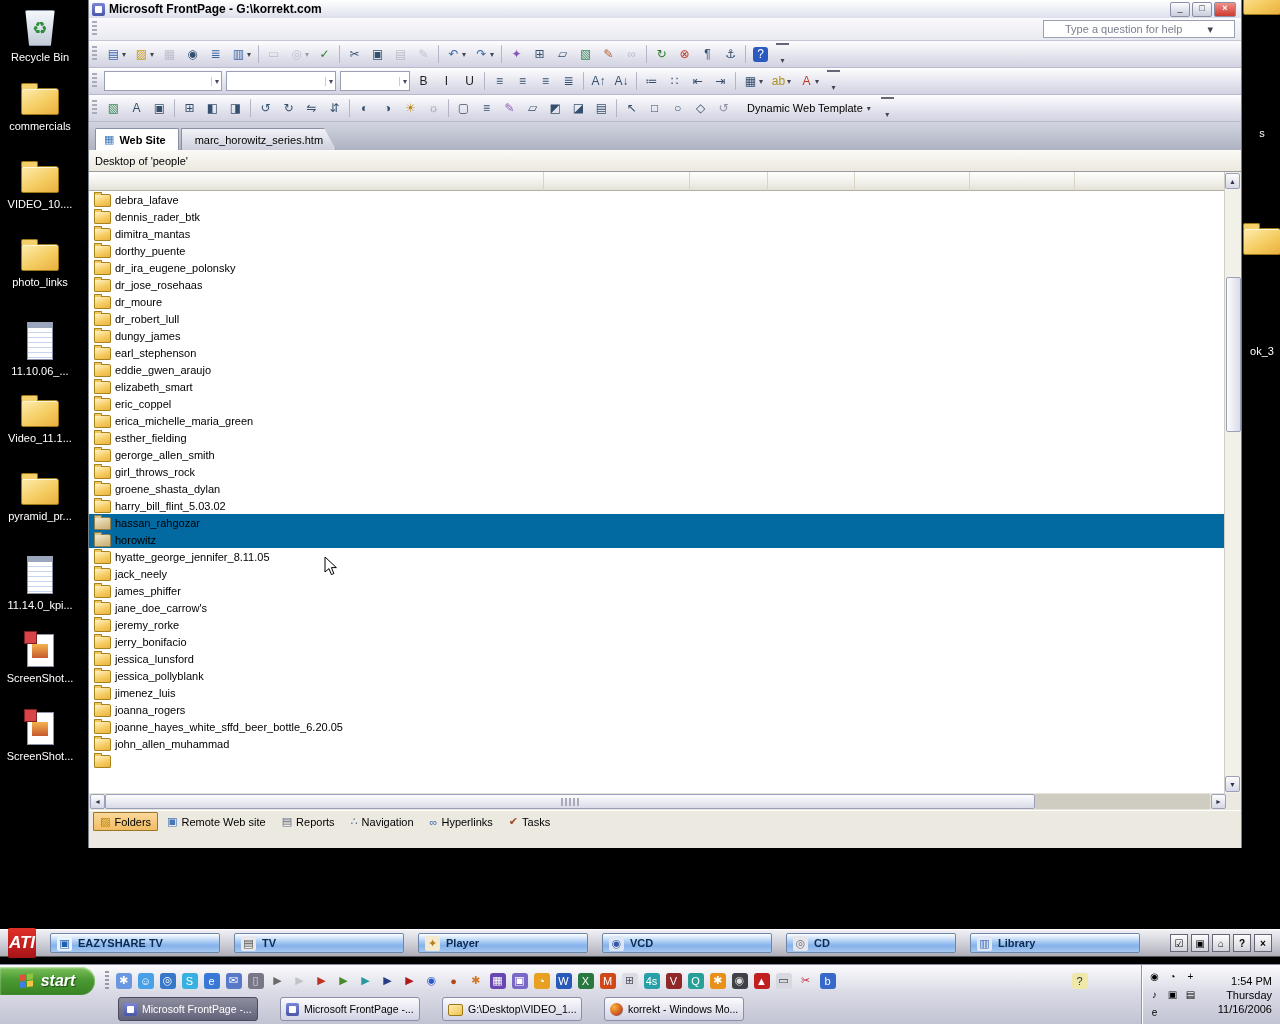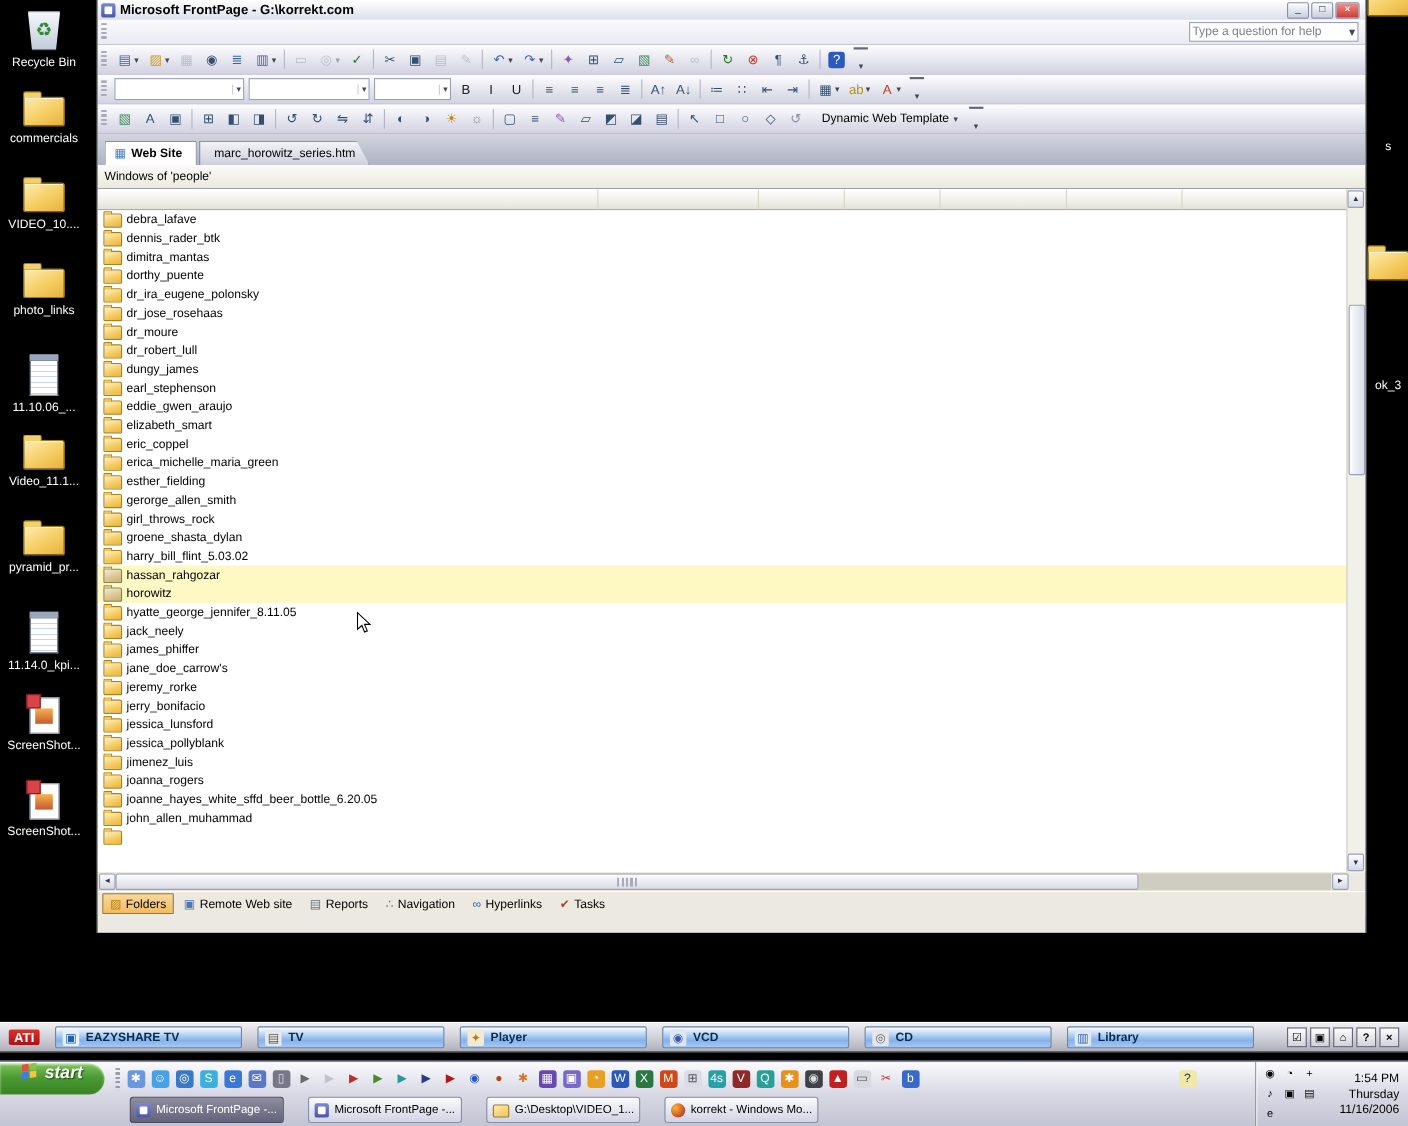--- a/index.html
+++ b/index.html
@@ -28,21 +28,21 @@
   .tbar{height:18px;background:linear-gradient(#ffffff,#dde0ec);display:flex;align-items:center;padding:0 3px;flex:none}
   .fp-ico{width:13px;height:13px;background:linear-gradient(#7a86d8,#4a56a8);border-radius:2px;margin-right:4px;position:relative;flex:none}
   .fp-ico::after{content:"";position:absolute;left:3px;top:3px;width:7px;height:7px;background:#fff;border-radius:1px}
   .ttext{font-weight:bold;font-size:12px;white-space:nowrap}
   .wbtns{margin-left:auto;display:flex;gap:2px;padding-right:2px}
   .wb{width:18px;height:13px;background:linear-gradient(#fdfdff,#c9cede);border:1px solid #8890a8;border-radius:2px;font-size:9px;line-height:11px;text-align:center;color:#222;cursor:default}
   .wb[data-name="close-button"]{background:linear-gradient(#f0908a,#cc3a30);color:#fff;width:20px;font-weight:bold}
   .mbar{height:22px;background:linear-gradient(#fafafc,#e9e9f2);display:flex;align-items:center;border-bottom:1px solid #c6c6d4;flex:none}
   .grip{width:5px;height:16px;margin:0 5px 0 3px;background:repeating-linear-gradient(180deg,#aab 0 2px,transparent 2px 4px);flex:none}
   .mitem{padding:3px 8px;white-space:nowrap;cursor:default}
-  .qbox{margin-left:auto;margin-right:6px;width:148px;height:16px;background:#fff;border:1px solid #9aa0b4;display:flex;align-items:center;padding:0 2px;color:#7a7f8c}
+  .qbox{margin-left:auto;margin-right:6px;width:148px;height:16px;background:#fff;border:1px solid #9aa0b4;display:flex;align-items:center;padding:0 21px;color:#7a7f8c}
   .qarr{margin-left:auto;color:#445}
   .tb{height:26px;display:flex;align-items:center;background:linear-gradient(#fdfdfe,#e7e7f0 50%,#d2d2e2);border-bottom:1px solid #b9b9cc;flex:none}
   .tbtn{display:inline-flex;align-items:center;height:20px;padding:0 2px;margin:0 1px;border:1px solid transparent;border-radius:2px;cursor:default}
   .tbtn .g{display:inline-flex;align-items:center;justify-content:center;width:15px;height:15px;font-size:12px;line-height:15px;border-radius:3px}
   .tbtn .dda{display:none;font-size:8px;color:#445;margin-left:1px}
   .tbtn.dd .dda{display:inline-block}
   .tbtn.dis{opacity:.45}
   .sepi{width:1px !important;height:18px;background:#b4b4c6;margin:0 3px;padding:0;border:none}
   .combo{height:18px;background:#fff;border:1px solid #9aa0b4;display:inline-flex;align-items:center;margin:0 2px;padding:0 2px}
   .combo .carr{margin-left:auto;font-size:8px;color:#446;border-left:1px solid #c8ccd8;padding-left:3px}
@@ -65,21 +65,21 @@
   .hcell{box-sizing:border-box;border-right:1px solid #d8d5c8;border-bottom:1px solid #b2afa2;display:flex;align-items:center;padding:0 6px;white-space:nowrap;overflow:hidden;cursor:default}
   .hcell:nth-child(1){width:455px}
   .hcell:nth-child(2){width:146px}
   .hcell:nth-child(3){width:78px;justify-content:flex-end}
   .hcell:nth-child(4){width:87px}
   .hcell:nth-child(5){width:115px}
   .hcell:nth-child(6){width:105px}
   .hcell:nth-child(7){flex:1;border-right:none}
   .flist{height:602px;width:1137px;overflow:hidden;background:#fff}
   .frow{display:flex;align-items:center;height:17px;padding-left:3px;white-space:nowrap;cursor:default}
-  .frow.on{background:#fef9c3}
+  .frow.on{background:#0369a1}
   .frow.on .fico{filter:saturate(.5) brightness(.97)}
   .fico{width:15px;height:11px;position:relative;flex:none;margin:1px 4px 0 2px;background:linear-gradient(160deg,#fff3c8,#f6cd64 55%,#ecb23c);border:1px solid #a8821c;border-radius:1px 2px 1px 1px}
   .fico::before{content:"";position:absolute;top:-3px;left:-1px;width:6px;height:2px;background:#f2c85c;border:1px solid #a8821c;border-bottom:none;border-radius:1px 1px 0 0}
   
   .vsb{position:absolute;right:0;top:0;width:17px;height:621px;background:#f1f0e9;border-left:1px solid #d0cec2;box-sizing:border-box}
   .sbtn{width:15px;height:16px;margin:1px 0 0 0;background:linear-gradient(#fdfdfe,#d6d8e6);border:1px solid #9aa0b8;border-radius:2px;display:flex;align-items:center;justify-content:center;font-size:7px;color:#334;box-sizing:border-box;cursor:default}
   .vthumb{position:absolute;left:1px;top:105px;width:15px;height:155px;background:linear-gradient(90deg,#fdfdfe,#d9dbe8);border:1px solid #9aa0b8;border-radius:2px;box-sizing:border-box}
   .vsb .dn{position:absolute;bottom:1px;left:0}
   .hsb{height:17px;width:1137px;background:#e7e5da;display:flex;align-items:center;flex:none;position:relative}
   .hsb .sbtn{height:15px;margin:0 0 0 1px}
@@ -97,29 +97,29 @@
   .scells{margin-left:auto;display:flex;align-items:center;height:100%}
   .scell{height:15px;border-left:1px solid #b8b5aa;box-shadow:inset 1px 0 0 #fff;display:flex;align-items:center;justify-content:center;padding:0 4px;box-sizing:border-box}
   .scell:nth-child(1),.scell:nth-child(2){width:44px}
   .scell:nth-child(3),.scell:nth-child(4){width:56px}
   .sgrip{width:14px;height:14px;margin:4px 2px 0 4px;background:
     radial-gradient(circle at 11px 11px,#9aa 1.5px,transparent 2px),
     radial-gradient(circle at 11px 5px,#9aa 1.5px,transparent 2px),
     radial-gradient(circle at 5px 11px,#9aa 1.5px,transparent 2px)}
   
   .atibar{position:absolute;left:0;top:929px;width:1280px;height:28px;background:linear-gradient(#f0f0f4,#c4c4ce 70%,#aeaeb8);border-top:1px solid #fff;border-bottom:1px solid #555;box-sizing:border-box;display:flex;align-items:center;padding:0 8px;gap:14px}
-  .atilogo{width:28px;height:14px;background:linear-gradient(#e03026,#a81418);color:#fff;font-weight:bold;font-size:12px;display:flex;align-items:center;justify-content:center;border-radius:2px;flex:none}
+  .atilogo{width:28px;height:30px;background:linear-gradient(#e03026,#a81418);color:#fff;font-weight:bold;font-style:italic;font-size:17px;display:flex;align-items:center;justify-content:center;border-radius:2px;flex:none}
   .atibtn{width:170px;height:20px;background:linear-gradient(#ffffff,#b9d5f6 35%,#84b2ea 65%,#a7c8f2);border:1px solid #6a86a8;border-radius:2px;display:flex;align-items:center;gap:6px;padding:0 6px;box-sizing:border-box;font-weight:bold;color:#0a2a50;cursor:default;white-space:nowrap}
   .atibtn .g{width:15px;height:15px;display:inline-flex;align-items:center;justify-content:center;font-size:11px;border-radius:2px;flex:none}
   .atictl{margin-left:auto;display:flex;gap:3px}
   .atictl .cbtn{width:16px;height:16px;background:linear-gradient(#fdfdfe,#d2d2da);border:1px solid #667;display:flex;align-items:center;justify-content:center;font-size:10px;font-weight:bold;cursor:default}
   
   .taskbar{position:absolute;left:0;top:964px;width:1280px;height:60px;background:linear-gradient(#fbfbfd,#dadbe6 45%,#c2c3d2);border-top:1px solid #8a8ea2}
   .tb-row1{position:absolute;left:0;top:1px;height:29px;width:1142px;display:flex;align-items:center}
-  .startbtn{width:95px;height:28px;margin-right:4px;background:linear-gradient(#7ec25c,#4b9a33 45%,#388224);border-radius:0 14px 14px 0;display:flex;align-items:flex-start;justify-content:center;gap:7px;color:#fff;font-weight:bold;font-style:italic;font-size:16px;text-shadow:1px 1px 1px #1c4a10;box-shadow:inset 0 1px 2px #cdeebd;cursor:default}
+  .startbtn{width:95px;height:28px;margin-right:4px;background:linear-gradient(#7ec25c,#4b9a33 45%,#388224);border-radius:0 14px 14px 0;display:flex;align-items:center;justify-content:center;gap:7px;color:#fff;font-weight:bold;font-style:italic;font-size:16px;text-shadow:1px 1px 1px #1c4a10;box-shadow:inset 0 1px 2px #cdeebd;cursor:default}
   .flag{width:14px;height:14px;display:grid;grid-template-columns:6px 6px;grid-template-rows:6px 6px;gap:1px;transform:skewY(-8deg)}
   .flag i{display:block}
   .flag i:nth-child(1){background:#e34f3d}.flag i:nth-child(2){background:#8cc63f}
   .flag i:nth-child(3){background:#3f7ee8}.flag i:nth-child(4){background:#f4c63f}
   .qlgrip{width:4px;height:20px;margin:0 6px;background:repeating-linear-gradient(180deg,#99a 0 2px,transparent 2px 4px)}
   .ql{display:flex;align-items:center;gap:5px}
   .qlitem{width:17px;height:17px;display:flex;align-items:center;justify-content:center;cursor:default}
   .qlitem .g{width:16px;height:16px;display:inline-flex;align-items:center;justify-content:center;font-size:11px;border-radius:3px}
   .qlitem.gl{margin-left:230px}
   .tb-row2{position:absolute;left:118px;top:31px;height:26px;display:flex;align-items:center;gap:22px}
@@ -493,21 +493,21 @@
       <span class="g" data-name="web-site-icon" style="color: rgb(58, 122, 192);">▦</span>
       <span data-name="document-tab-label">Web Site</span>
     </span>
       <span class="dtab" data-name="tab-marc-horowitz-series">
       <span class="g" data-name="web-site-icon"></span>
       <span data-name="document-tab-label">marc_horowitz_series.htm</span>
     </span>
     </div>
 
   <div class="cbar" data-name="contents-header-bar">
-    <span data-name="contents-title">Windows of 'people'</span>
+    <span data-name="contents-title">Desktop of 'people'</span>
     <span class="cicons">
         <span class="g" data-name="new-page-icon"></span>
         <span class="g" data-name="new-folder-icon"></span>
         <span class="g" data-name="up-level-icon"></span>
       </span>
   </div>
 
   <div class="bodywrap" data-name="folder-list-panel">
     <div class="hrow" data-name="column-header-row">
         <span class="hcell" data-name="column-header"></span>

